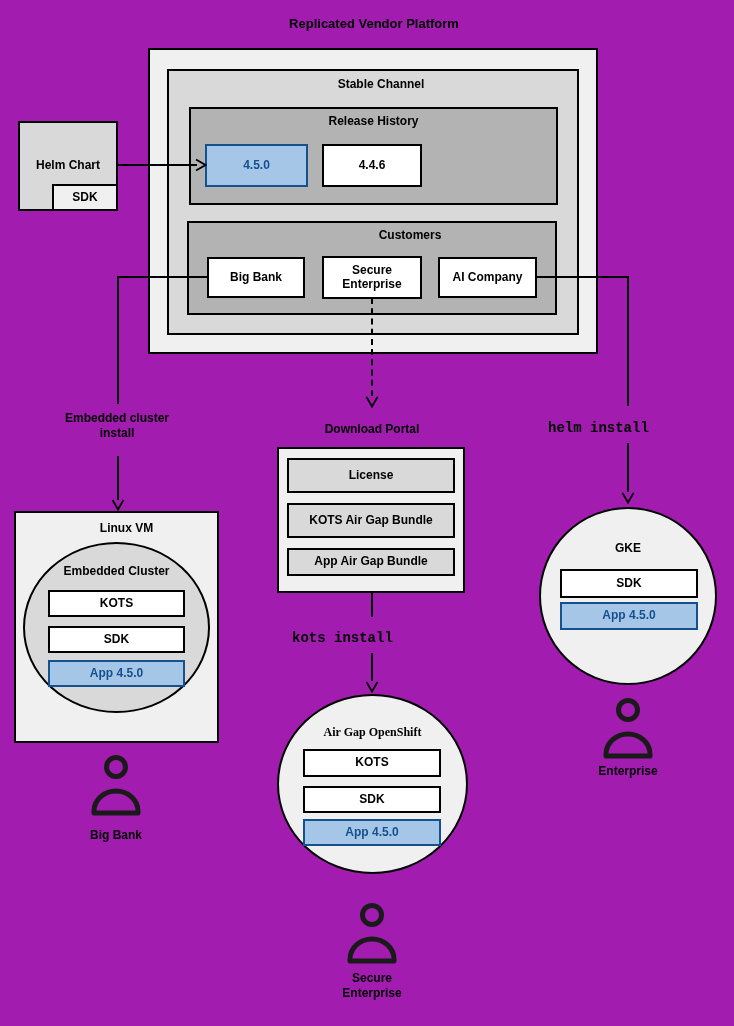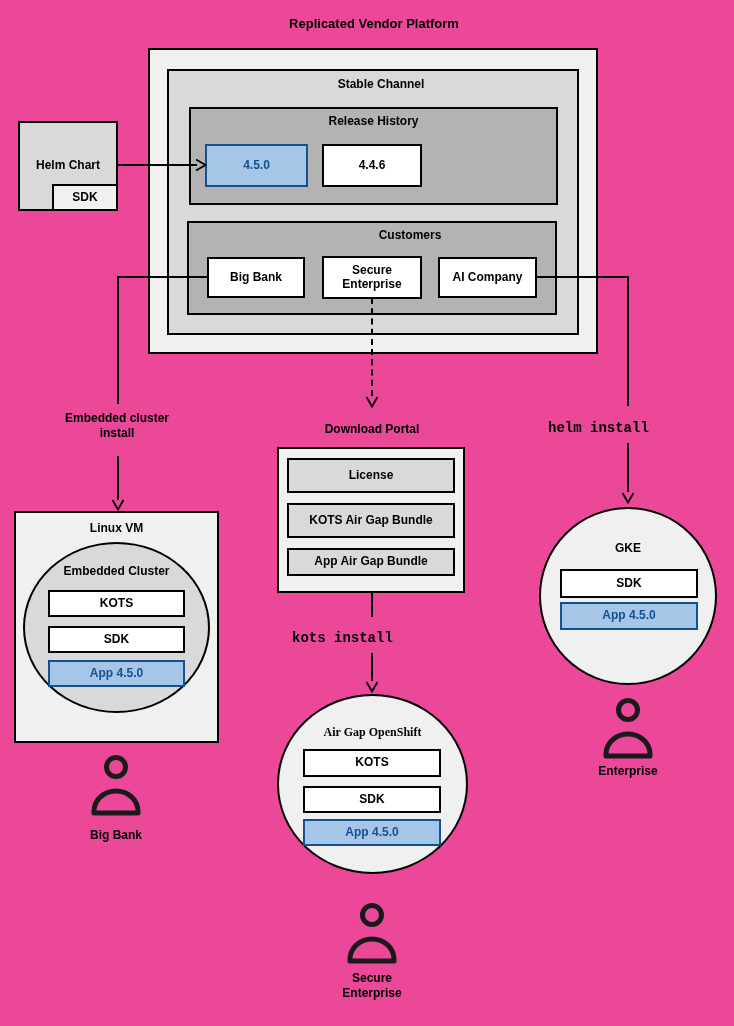--- a/index.html
+++ b/index.html
@@ -1,16 +1,16 @@
 <!DOCTYPE html>
 <html><head>
 <meta charset="utf-8">
 <style>
   html,body{margin:0;padding:0;background:#fff;font-family:"Liberation Sans",sans-serif;}
-  #canvas{position:relative;width:734px;height:1026px;background:#ec4899;overflow:hidden;}
+  #canvas{position:relative;width:734px;height:1026px;background:#a21caf;overflow:hidden;}
   .abs{position:absolute;box-sizing:border-box;}
   .box{border:2px solid #000;}
   .fill-outer{background:#f0f0f0;}
   .fill-mid{background:#d9d9d9;}
   .fill-dark{background:#b3b3b3;}
   .fill-white{background:#fff;}
   .fill-blue{background:#a6c6e8;border-color:#15508f;}
   .lbl{font-weight:bold;font-size:12px;color:#000;text-align:center;line-height:1.25;}
   .cell{display:flex;align-items:center;justify-content:center;font-weight:bold;font-size:12px;color:#000;text-align:center;line-height:1.15;}
   .blue-text{color:#15508f;}
@@ -60,21 +60,21 @@
   <div class="abs vline" style="left:117px;top:276px;width:2px;height:128px;"></div>
   <div class="abs lbl" style="left:47px;top:411px;width:140px;">Embedded cluster install</div>
   <div class="abs vline" style="left:117px;top:456px;width:2px;height:44px;"></div>
   <div class="abs arrow" style="left:111px;top:499px;">
       <svg width="14" height="12" viewBox="0 0 14 12">
         <path d="M1.5 1 L7 10.5 L12.5 1" fill="none" stroke="#000" stroke-width="1.8"></path>
       </svg>
     </div>
 
   <div class="abs box fill-outer" style="left:14px;top:511px;width:205px;height:232px;"></div>
-  <div class="abs lbl" style="left:14px;top:521px;width:205px;text-align:center;">Linux VM</div>
+  <div class="abs lbl" style="left:24px;top:521px;width:205px;text-align:center;">Linux VM</div>
   <div class="abs box fill-mid circle" style="left:23px;top:542px;width:187px;height:171px;"></div>
   <div class="abs lbl" style="left:23px;top:564px;width:187px;">Embedded Cluster</div>
   <div class="abs box fill-white cell" style="left:48px;top:590px;width:137px;height:27px;">KOTS</div>
   <div class="abs box fill-white cell" style="left:48px;top:626px;width:137px;height:27px;">SDK</div>
   <div class="abs box fill-blue cell blue-text" style="left:48px;top:660px;width:137px;height:27px;">App 4.5.0</div>
 
   <div class="abs arrow" style="left:88px;top:753px;">
     <svg width="56" height="66" viewBox="0 0 56 66">
         <circle cx="28" cy="14" r="9.5" fill="none" stroke="#1a1a1a" stroke-width="5"></circle>
         <path d="M6 60 h44 v-2 a22 20 0 0 0 -44 0 z" fill="none" stroke="#1a1a1a" stroke-width="5" stroke-linejoin="round"></path>

